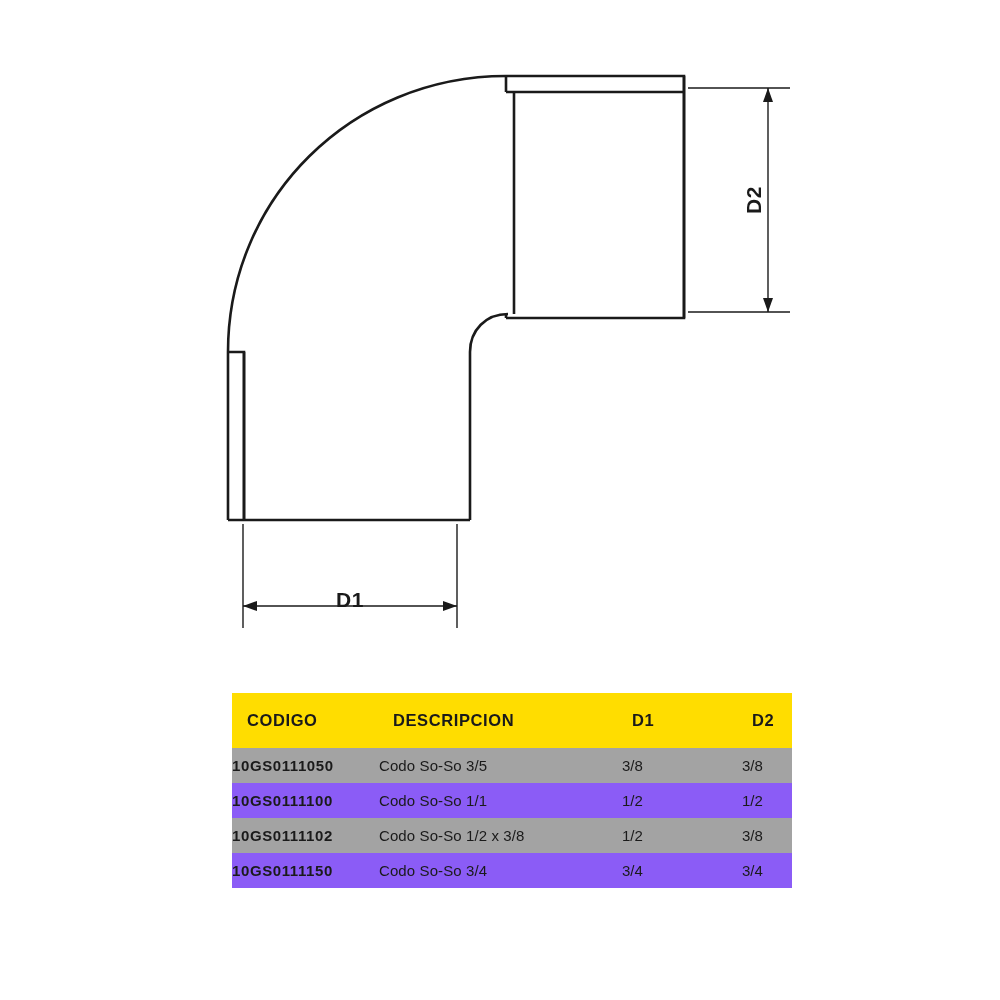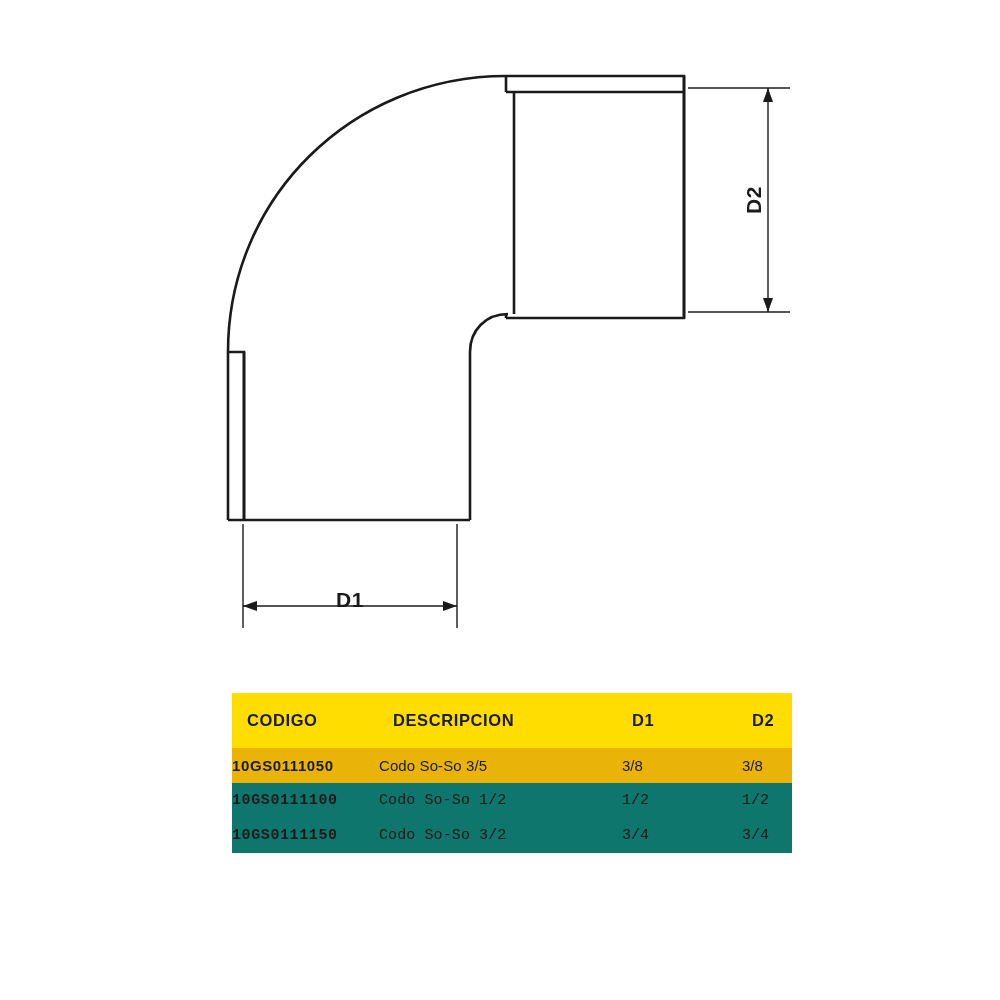--- a/index.html
+++ b/index.html
@@ -66,22 +66,22 @@
   thead th.c-codigo { padding-left: 15px; }
   thead th.c-desc { padding-left: 14px; }
   thead th.c-d1, thead th.c-d2 {
     text-align: left;
     padding-left: 10px;
   }
 
   tbody tr {
     height: 35px;
   }
-  tbody tr.odd { background: #eab308; }
-  tbody tr.even { background: #0f766e; font-family: Liberation Mono, monospace; }
+  tbody tr.odd { background: #a3a3a3; }
+  tbody tr.even { background: #8b5cf6; }
 
   tbody td {
     font-size: 15px;
     color: #1a1a1a;
     vertical-align: middle;
   }
   td.c-codigo {
     padding-left: 15px;
     font-weight: 700;
     letter-spacing: 0.6px;
@@ -181,25 +181,31 @@
     </thead>
     <tbody>
       <tr class="odd">
         <td class="c-codigo">10GS0111050</td>
         <td class="c-desc">Codo So-So 3/5</td>
         <td class="c-d1">3/8</td>
         <td class="c-d2">3/8</td>
       </tr>
       <tr class="even">
         <td class="c-codigo">10GS0111100</td>
-        <td class="c-desc">Codo So-So 1/2</td>
+        <td class="c-desc">Codo So-So 1/1</td>
         <td class="c-d1">1/2</td>
         <td class="c-d2">1/2</td>
       </tr>
+      <tr class="odd">
+        <td class="c-codigo">10GS0111102</td>
+        <td class="c-desc">Codo So-So 1/2 x 3/8</td>
+        <td class="c-d1">1/2</td>
+        <td class="c-d2">3/8</td>
+      </tr>
       <tr class="even">
         <td class="c-codigo">10GS0111150</td>
-        <td class="c-desc">Codo So-So 3/2</td>
+        <td class="c-desc">Codo So-So 3/4</td>
         <td class="c-d1">3/4</td>
         <td class="c-d2">3/4</td>
       </tr>
     </tbody>
   </table>
 </div>
 
 </body></html>

